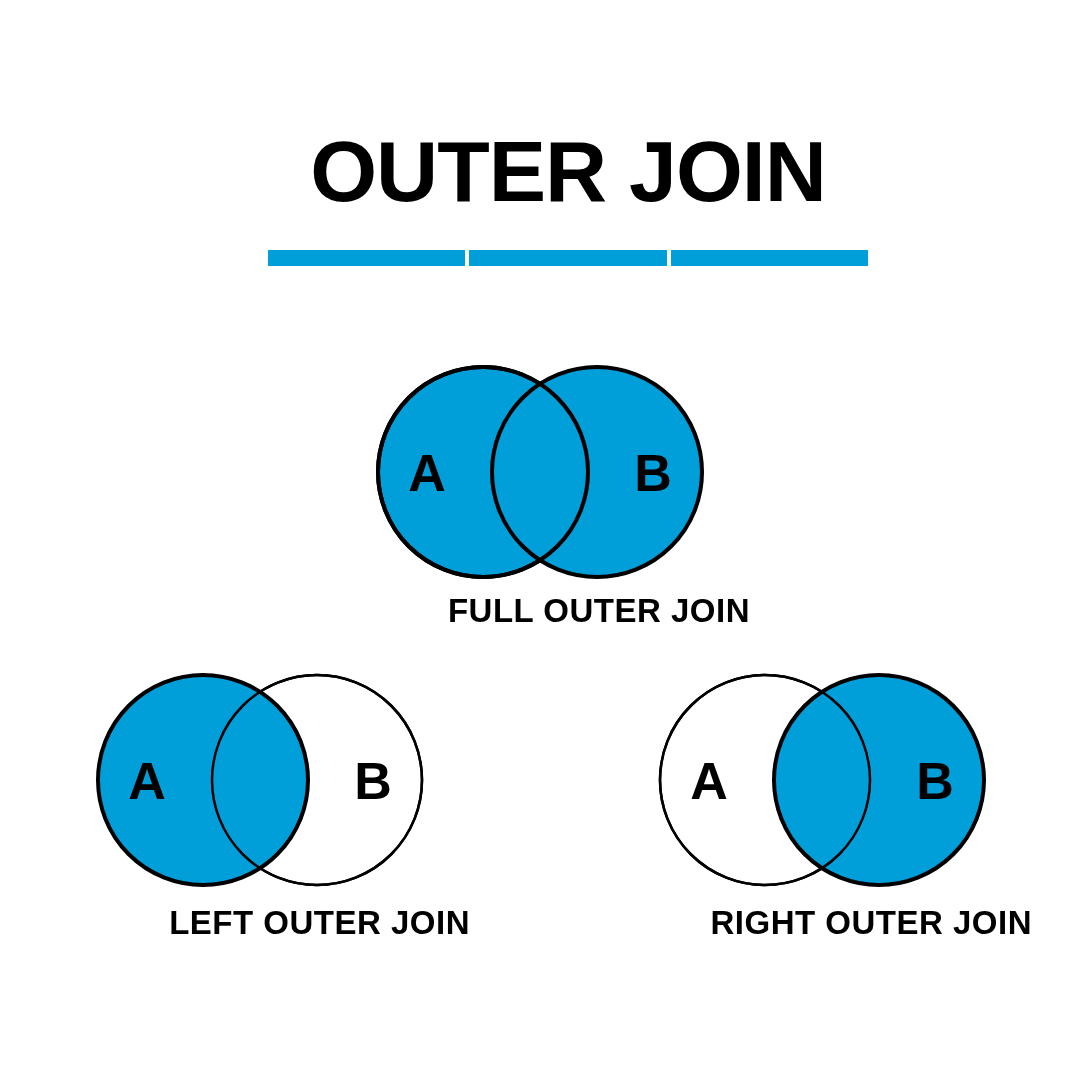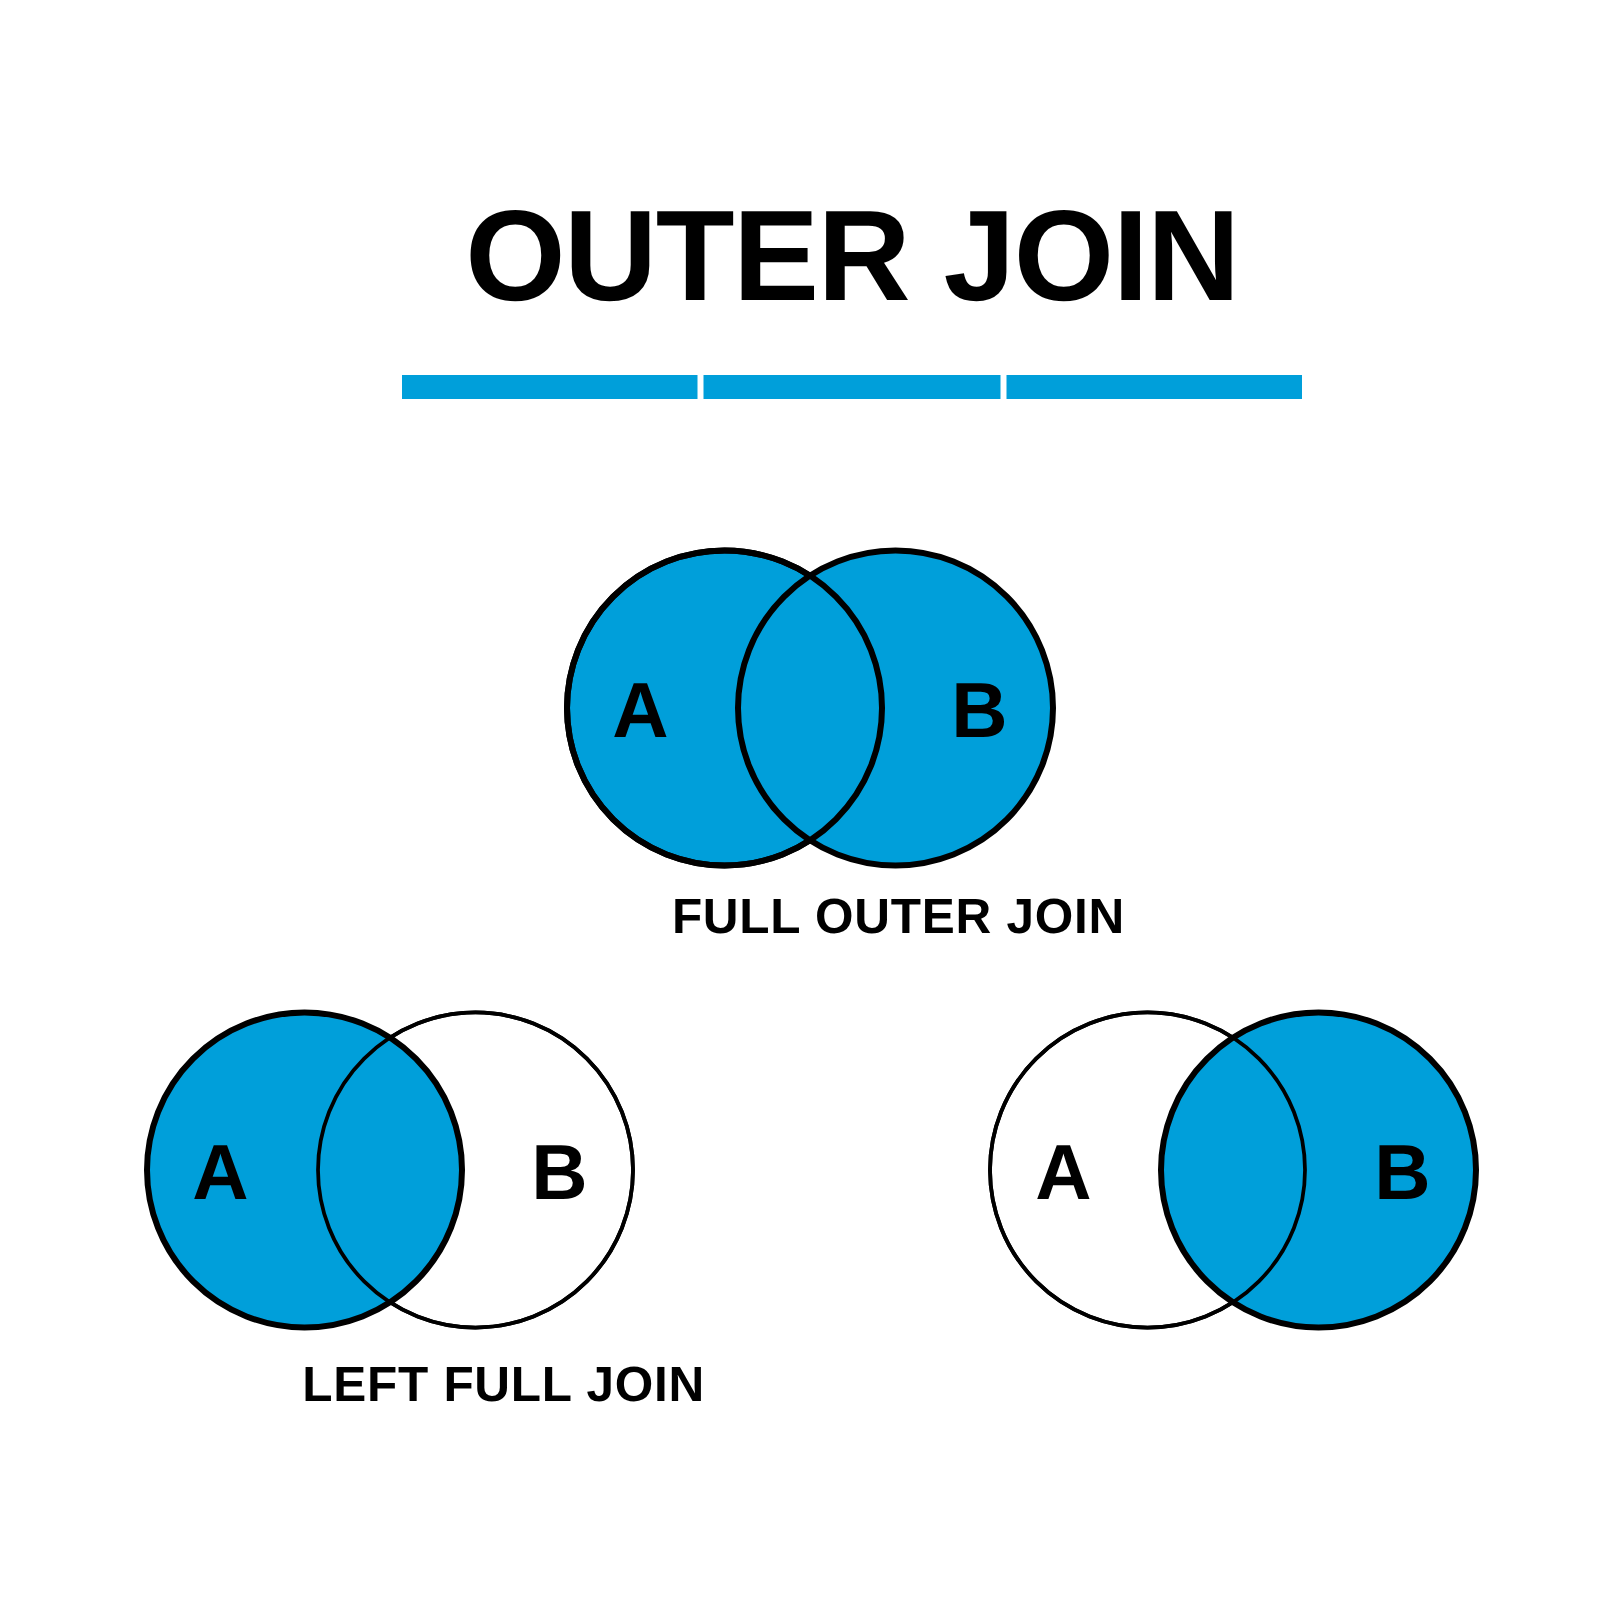--- a/index.html
+++ b/index.html
@@ -132,29 +132,30 @@
     <svg width="420" height="224" viewBox="0 0 420 224">
 
       <circle cx="267" cy="112" r="105" fill="#ffffff" stroke="#000000" stroke-width="2.5"></circle>
 
       <circle cx="153" cy="112" r="105" fill="#009FDA" stroke="#000000" stroke-width="4"></circle>
 
       <circle cx="267" cy="112" r="105" fill="none" stroke="#000000" stroke-width="2.5"></circle>
       <text class="set-letter" x="97" y="131" text-anchor="middle">A</text>
       <text class="set-letter" x="323" y="131" text-anchor="middle">B</text>
     </svg>
-    <div class="venn-label">LEFT FULL JOIN</div>
+    <div class="venn-label">LEFT OUTER JOIN</div>
   </div>
 
   <div class="venn venn-br">
     <svg width="420" height="224" viewBox="0 0 420 224">
 
       <circle cx="153" cy="112" r="105" fill="#ffffff" stroke="#000000" stroke-width="2.5"></circle>
 
       <circle cx="267" cy="112" r="105" fill="#009FDA" stroke="#000000" stroke-width="4"></circle>
 
       <circle cx="153" cy="112" r="105" fill="none" stroke="#000000" stroke-width="2.5"></circle>
       <text class="set-letter" x="97" y="131" text-anchor="middle">A</text>
       <text class="set-letter" x="323" y="131" text-anchor="middle">B</text>
     </svg>
+    <div class="venn-label">RIGHT OUTER JOIN</div>
   </div>
 
 </div>
 
 </body></html>

